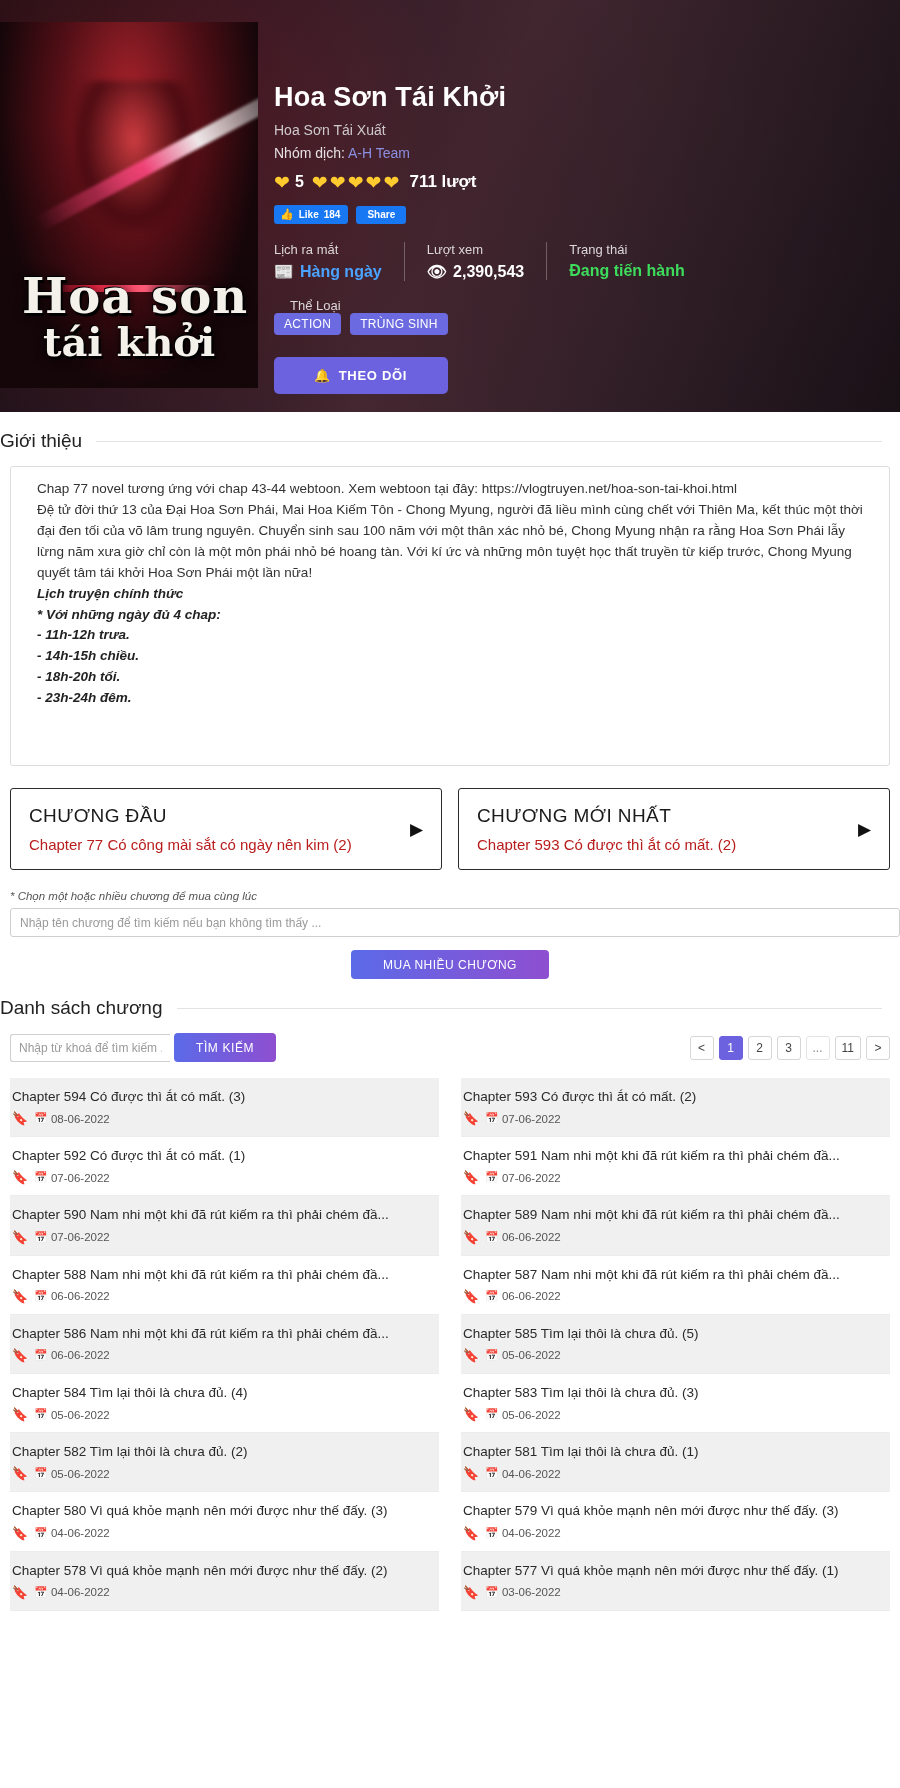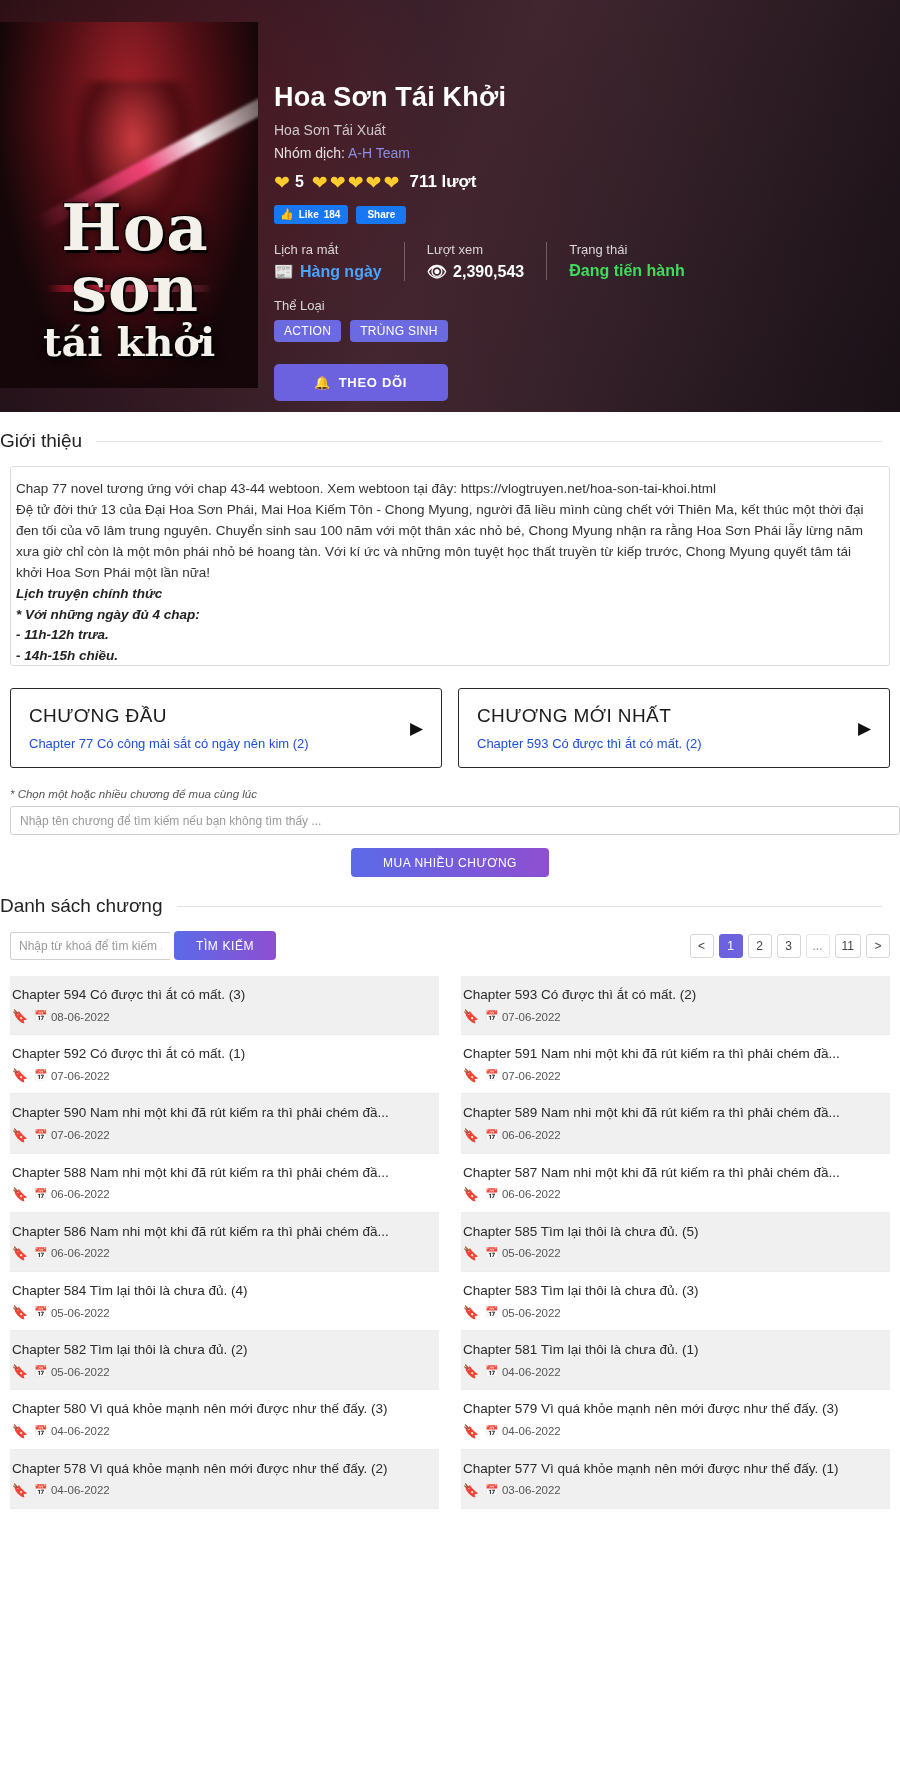--- a/index.html
+++ b/index.html
@@ -59,21 +59,21 @@
     filter: blur(1.5px);
   }
   .cover-title-block {
     position: absolute;
     left: 0; right: 0; bottom: 26px;
     text-align: center;
   }
   .cover-title-main {
     font-family: "DejaVu Serif", serif;
     font-weight: 700;
-    font-size: 64px;
+    font-size: 48px;
     line-height: 0.95;
     color: #f4f1ea;
     letter-spacing: 1px;
     text-shadow: 2px 3px 0 #000, -1px -1px 0 #000, 0 0 12px rgba(0,0,0,0.9);
     padding-left: 12px;
   }
   .cover-title-sub {
     font-family: "DejaVu Serif", serif;
     font-weight: 700;
     font-size: 40px;
@@ -141,22 +141,22 @@
   .stat + .stat { border-left: 1px solid rgba(255,255,255,0.28); padding-left: 22px; }
   .stat-label { font-size: 13px; color: #ddd7da; }
   .stat-value {
     margin-top: 5px; font-size: 16px; font-weight: 700;
     display: flex; align-items: center; gap: 6px;
   }
   .v-blue { color: #4aa3ff; }
   .v-white { color: #ffffff; }
   .v-green { color: #3ddc5c; }
 
-  .genre-label { font-size: 13px; color: #ddd7da; margin-top: 17px; }
-  .genres { display: flex; gap: 9px; margin-top: 7px; }
+  .genre-label { font-size: 13px; color: #ddd7da; margin-top: 17px; margin-left: 16px; }
+  .genres { display: flex; gap: 9px; }
   .genre-tag {
     background: #6c6ae0; color: #fff;
     font-size: 12px; padding: 4px 10px; border-radius: 4px;
     letter-spacing: 0.3px;
   }
 
   .follow-btn {
     margin-top: 22px;
     width: 174px; height: 37px;
     background: #6c62e0;
@@ -174,22 +174,22 @@
     padding: 18px 18px 0 0;
     margin: 0 0 0 0;
   }
   .sec-title { font-size: 19px; color: #222; font-weight: 400; white-space: nowrap; }
   .sec-rule { flex: 1; height: 1px; background: #e3e3e3; }
 
   .desc-box {
     margin: 14px 10px 0 10px;
     border: 1px solid #dddddd;
     border-radius: 3px;
-    padding: 12px 14px 0 5px;
-    height: 200px;
+    padding: 12px 14px 0 26px;
+    height: 300px;
     overflow: hidden;
     position: relative;
   }
   .desc-box p {
     font-size: 13.5px; color: #333; line-height: 1.55;
     margin: 0;
   }
   .desc-box p.ital { font-style: italic; font-weight: 700; color: #222; }
 
   
@@ -200,21 +200,21 @@
     border-radius: 3px;
     padding: 16px 18px;
     position: relative;
     min-height: 74px;
     cursor: pointer;
     background: #fff;
   }
   .nav-card-title {
     font-size: 19px; color: #1a1a1a; letter-spacing: 0.4px; font-weight: 400;
   }
-  .nav-card-sub { font-size: 13px; color: #1d4ed8; margin-top: 9px; }
+  .nav-card-sub { font-size: 15px; color: #b91c1c; margin-top: 9px; }
   .nav-card-arrow {
     position: absolute; right: 18px; top: 50%; transform: translateY(-50%);
     font-size: 17px; color: #111;
   }
 
   
   .buy-hint {
     font-size: 11.5px; color: #555; font-style: italic;
     padding: 20px 10px 0 10px;
   }

